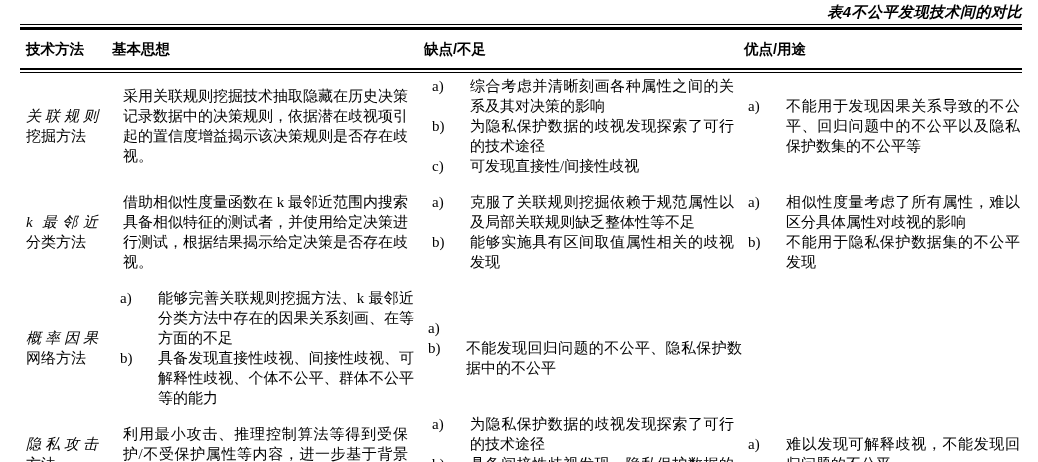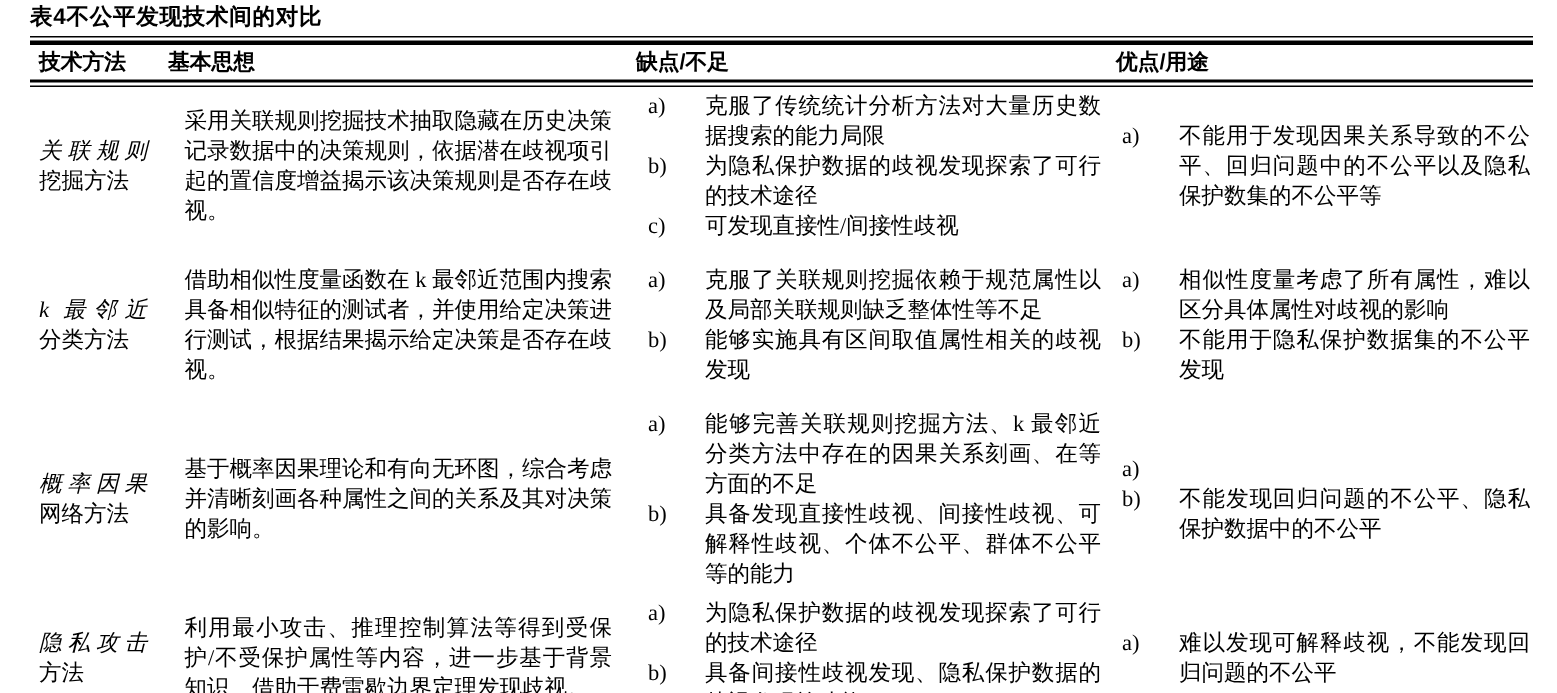--- a/index.html
+++ b/index.html
@@ -1,31 +1,31 @@
 <!DOCTYPE html>
 <html lang="zh"><head>
 <meta charset="utf-8">
 <style>
   html,body { margin:0; padding:0; background:#ffffff; }
   body { width:1038px; height:462px; overflow:hidden; color:#000;
          font-family:"Liberation Serif","DejaVu Serif",serif; }
   .page { padding:2px 16px 0 20px; }
 
-  .caption { text-align:left; font-family:"Liberation Sans","DejaVu Sans",sans-serif;
+  .caption { text-align:right; font-family:"Liberation Sans","DejaVu Sans",sans-serif;
              font-weight:bold; font-size:15px; line-height:18px; margin:1px 0 3px 0;
-             letter-spacing:0.5px; }
+             letter-spacing:0.5px;font-style:italic; }
 
   
   .rule { margin:0; }
   .rule-top    { border-top:1px solid #000; height:2px; border-bottom:3px solid #000; }
   .rule-midsep { border-top:2px solid #000; height:2px; border-bottom:1px solid #000; }
 
   .grid-cols { display:grid; grid-template-columns:92px 312px 320px 278px; }
 
-  .thead { height:23px; align-items:center;
+  .thead { height:38px; align-items:center;
            font-family:"Liberation Sans","DejaVu Sans",sans-serif;
            font-weight:bold; font-size:14.5px; }
   .th { text-align:left; }
   .th.first { text-align:left; padding-left:6px; }
 
   .row { align-items:center; padding:3px 0; font-size:15px; line-height:20px; }
   .row:nth-child(1) { min-height:94px; }
   .row:nth-child(2) { min-height:100px; }
   .row:nth-child(3) { min-height:108px; }
   .row:nth-child(4) { min-height:74px; }
@@ -64,21 +64,21 @@
   <div>
   <div class="grid-cols row">
     <div class="method-cell">
           <span class="method-line stretch">关联规则</span>
           <span class="method-line">挖掘方法</span>
         </div>
     <div class="idea-cell">采用关联规则挖掘技术抽取隐藏在历史决策记录数据中的决策规则，依据潜在歧视项引起的置信度增益揭示该决策规则是否存在歧视。</div>
     <div class="list-cell pros-cell">
           <div class="li">
             <span class="li-label">a)</span>
-            <span class="li-text">克服了传统统计分析方法对大量历史数据搜索的能力局限</span>
+            <span class="li-text">综合考虑并清晰刻画各种属性之间的关系及其对决策的影响</span>
           </div>
           <div class="li">
             <span class="li-label">b)</span>
             <span class="li-text">为隐私保护数据的歧视发现探索了可行的技术途径</span>
           </div>
           <div class="li">
             <span class="li-label">c)</span>
             <span class="li-text">可发现直接性/间接性歧视</span>
           </div>
         </div>
@@ -116,21 +116,20 @@
             <span class="li-text">不能用于隐私保护数据集的不公平发现</span>
           </div>
         </div>
   </div>
 
   <div class="grid-cols row">
     <div class="method-cell">
           <span class="method-line stretch">概率因果</span>
           <span class="method-line">网络方法</span>
         </div>
-    <div class="idea-cell">基于概率因果理论和有向无环图，综合考虑并清晰刻画各种属性之间的关系及其对决策的影响。</div>
     <div class="list-cell pros-cell">
           <div class="li">
             <span class="li-label">a)</span>
             <span class="li-text">能够完善关联规则挖掘方法、k 最邻近分类方法中存在的因果关系刻画、在等方面的不足</span>
           </div>
           <div class="li">
             <span class="li-label">b)</span>
             <span class="li-text">具备发现直接性歧视、间接性歧视、可解释性歧视、个体不公平、群体不公平等的能力</span>
           </div>
         </div>

